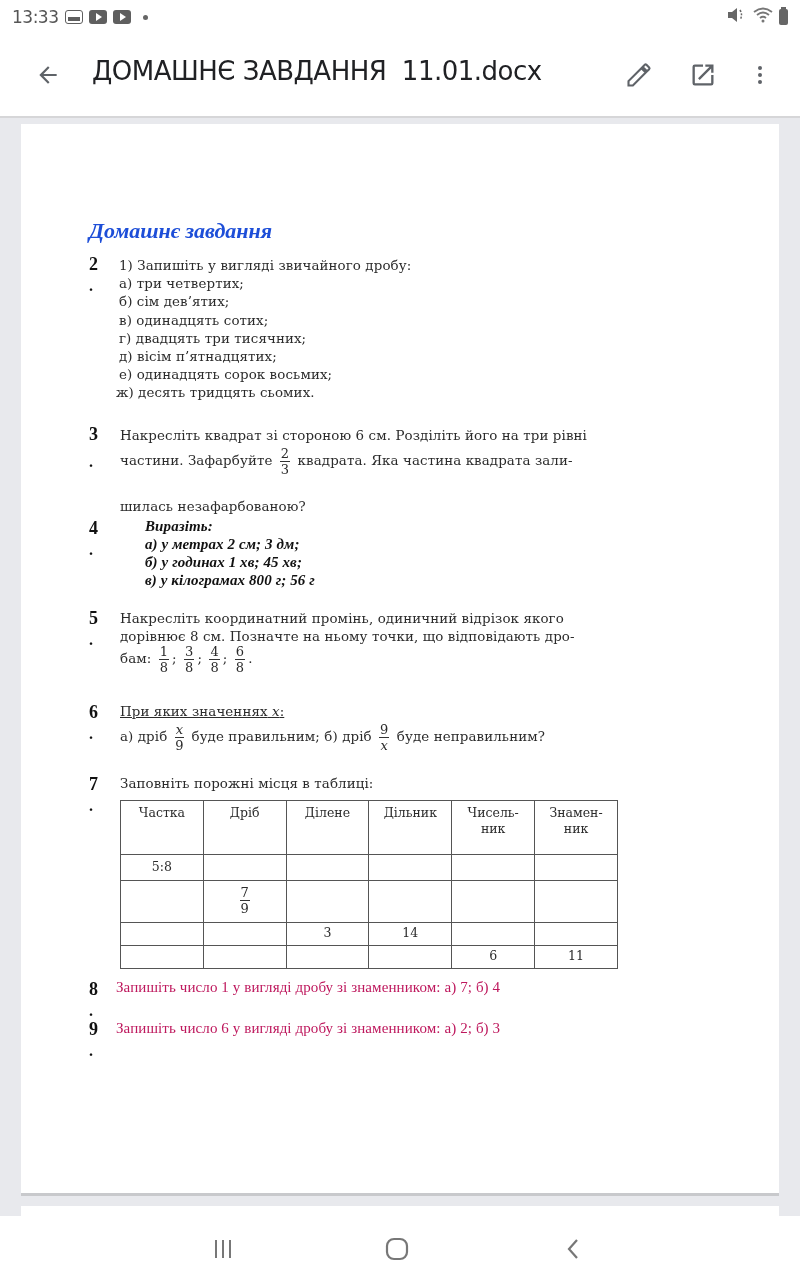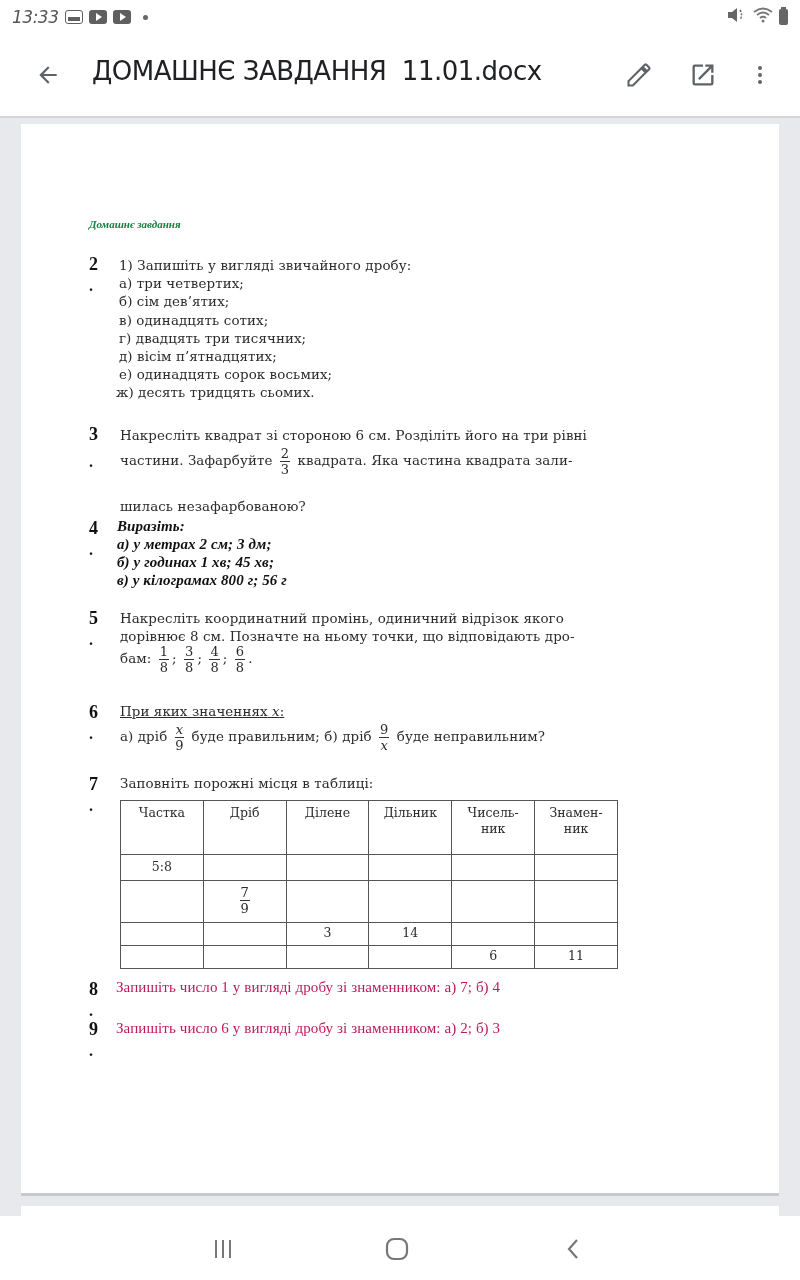--- a/index.html
+++ b/index.html
@@ -10,21 +10,21 @@
     position: relative;
   }
   
   .status-bar {
     position: absolute; left: 0; top: 0; width: 800px; height: 34px;
     display: flex; align-items: center; justify-content: space-between;
     padding: 0 12px;
     color: #666;
     font-size: 19px;
   }
-  .status-left { display: flex; align-items: center; gap: 6px; font-style: italic; }
+  .status-left { display: flex; align-items: center; gap: 6px; }
   .status-time { font-family: "DejaVu Sans", sans-serif; font-size: 17px; color: #555; letter-spacing: -0.5px; }
   .sb-icon { display: inline-block; }
   .sb-box { width: 18px; height: 14px; background: #5f5f5f; border-radius: 3px; position: relative; }
   .sb-box.play::after {
     content: ""; position: absolute; left: 7px; top: 3px;
     border-left: 6px solid #fff; border-top: 4px solid transparent; border-bottom: 4px solid transparent;
   }
   .sb-box.photo { background: #fff; border: 1.5px solid #5f5f5f; }
   .sb-box.photo::after {
     content: ""; position: absolute; left: 2px; right: 2px; bottom: 2px; height: 4px; background: #5f5f5f;
@@ -65,34 +65,34 @@
     position: absolute; left: 21px; top: 6px; width: 758px; height: 1072px;
     background: #fff;
     border-bottom: 3px solid #c8c9cc;
   }
   .page2 {
     position: absolute; left: 21px; top: 1088px; width: 758px; height: 20px; background: #fff;
   }
   .heading {
     position: absolute; left: 68px; top: 94px;
     font-family: "Liberation Serif", serif;
-    font-weight: bold; font-style: italic; font-size: 11px; color: #15803d;
+    font-weight: bold; font-style: italic; font-size: 22px; color: #1d4ed8;
   }
   .task-num {
     position: absolute; font-family: "Liberation Serif", serif; font-weight: bold;
     font-size: 18px; color: #111; width: 20px;
   }
   .task-num .dot { display: block; font-size: 16px; line-height: 14px; margin-top: 4px; }
   .line {
     position: absolute; font-family: "DejaVu Serif", serif; font-size: 13.4px; color: #2b2b2b;
     white-space: nowrap; letter-spacing: 0.1px;
   }
   .line.bi {
     font-family: "Liberation Serif", serif; font-weight: bold; font-style: italic;
-    font-size: 15px; color: #111;
+    font-size: 15px; color: #111; margin-left: 28px;
   }
   .line.tnr { font-family: "Liberation Serif", serif; font-size: 15px; color: #be185d; }
   .frac {
     display: inline-flex; flex-direction: column; align-items: center; vertical-align: middle;
     font-size: 13px; line-height: 15px; margin: 0 3px;
   }
   .frac .num { border-bottom: 1px solid #333; padding: 0 1px; }
   .frac .italic { font-style: italic; }
 
   

